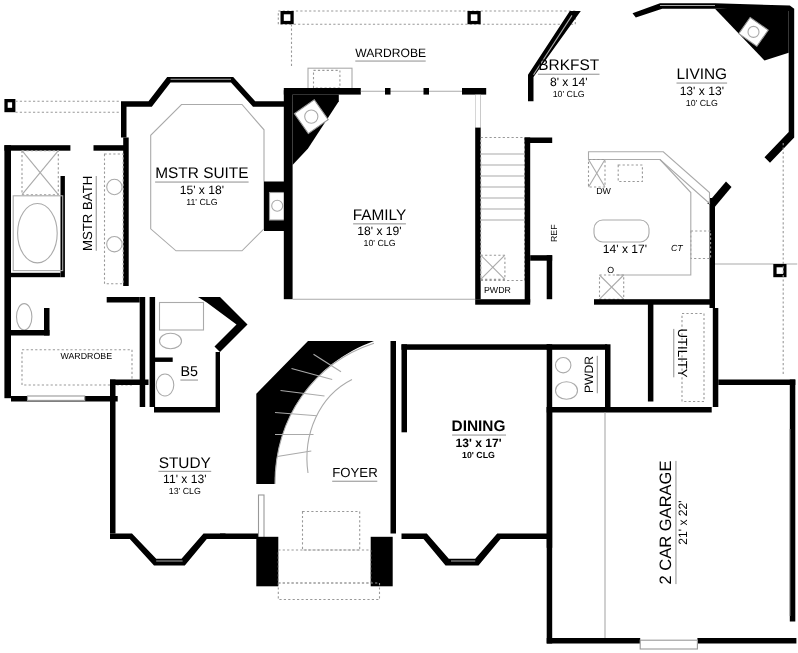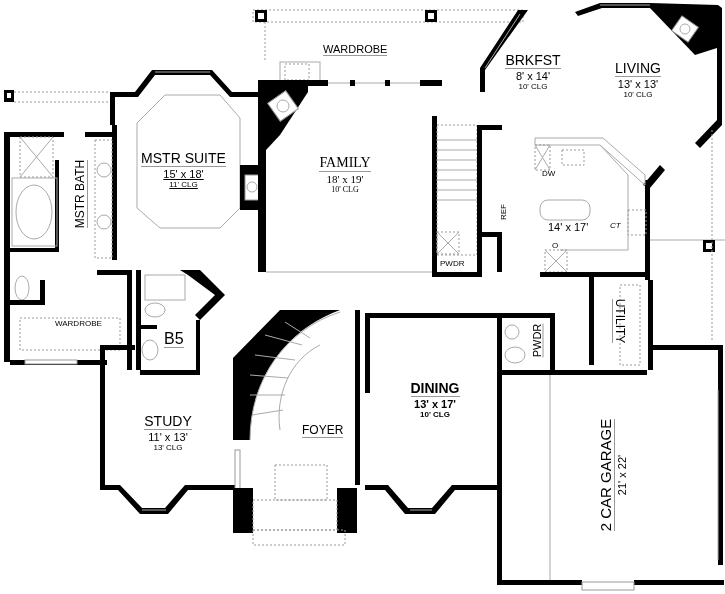--- a/index.html
+++ b/index.html
@@ -212,53 +212,53 @@
     <rect x="634" y="580" width="90" height="5" class="wall"></rect>
     <rect x="582" y="582" width="52" height="8" class="win"></rect>
     <line x1="718" y1="390" x2="718" y2="560" class="grey"></line>
   </g>
 </svg>
 
 <div class="lbl" style="left:323px;top:40px;">
   <span class="mid" style="font-size:11px;border-bottom:1px solid #999;">WARDROBE</span>
 </div>
 
-<div class="lbl" style="left:498px;top:52px;width:70px;">
+<div class="lbl" style="left:482px;top:52px;width:70px;">
   <div class="room-name">BRKFST</div>
   <div class="room-dim">8' x 14'</div>
   <div class="room-clg">10' CLG</div>
 </div>
 
 <div class="lbl" style="left:603px;top:60px;width:70px;">
   <div class="room-name">LIVING</div>
   <div class="room-dim">13' x 13'</div>
   <div class="room-clg">10' CLG</div>
 </div>
 
-<div class="lbl" style="left:138px;top:150px;width:91px;text-decoration:underline;">
+<div class="lbl" style="left:138px;top:150px;width:91px;">
   <div class="room-name">MSTR SUITE</div>
   <div class="room-dim">15' x 18'</div>
   <div class="room-clg">11' CLG</div>
 </div>
 
-<div class="lbl" style="left:305px;top:154px;width:80px;font-family:Liberation Serif, serif;">
+<div class="lbl" style="left:305px;top:188px;width:80px;">
   <div class="room-name">FAMILY</div>
   <div class="room-dim">18' x 19'</div>
   <div class="room-clg">10' CLG</div>
 </div>
 
 <div class="lbl vert" style="left:42px;top:188px;width:76px;font-size:12px;">
   <span style="border-bottom:1px solid #999;">MSTR BATH</span>
 </div>
 
 <div class="lbl small" style="left:55px;top:320px;">
   <span>WARDROBE</span>
 </div>
 
-<div class="lbl" style="left:164px;top:331px;font-size:16px;">
+<div class="lbl" style="left:164px;top:331px;font-size:13px;">
   <span style="border-bottom:1px solid #999;">B5</span>
 </div>
 
 <div class="lbl" style="left:548px;top:222px;font-size:11px;">
   <span>14' x 17'</span>
 </div>
 
 <div class="lbl small" style="left:440px;top:260px;">
   <span>PWDR</span>
 </div>

